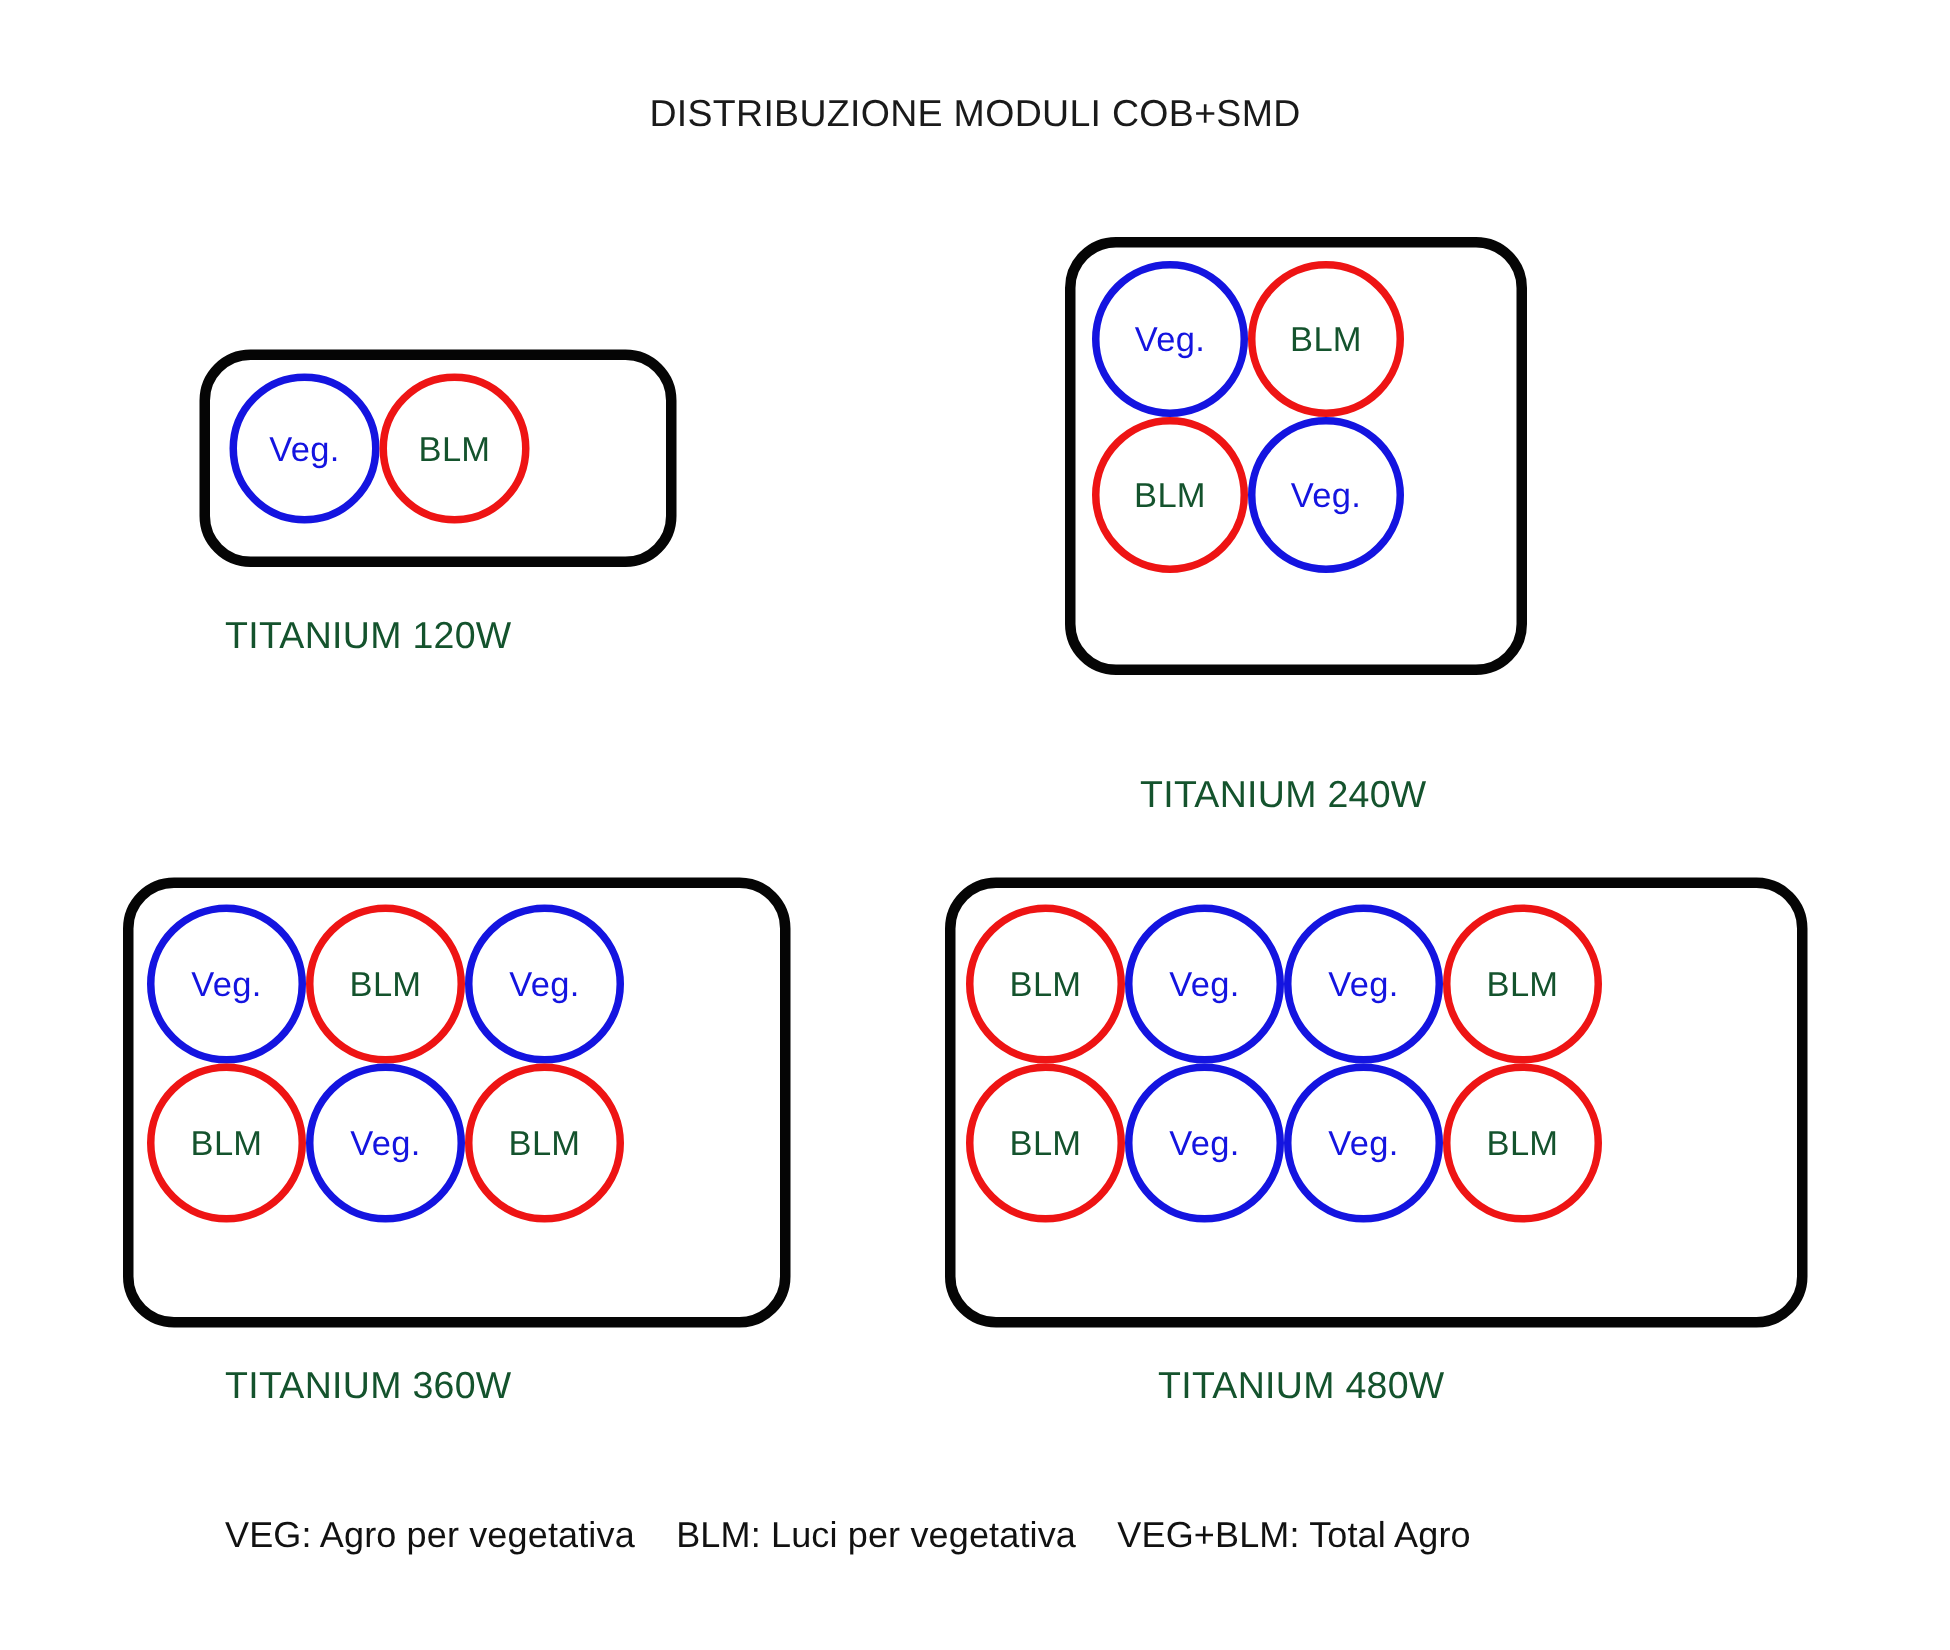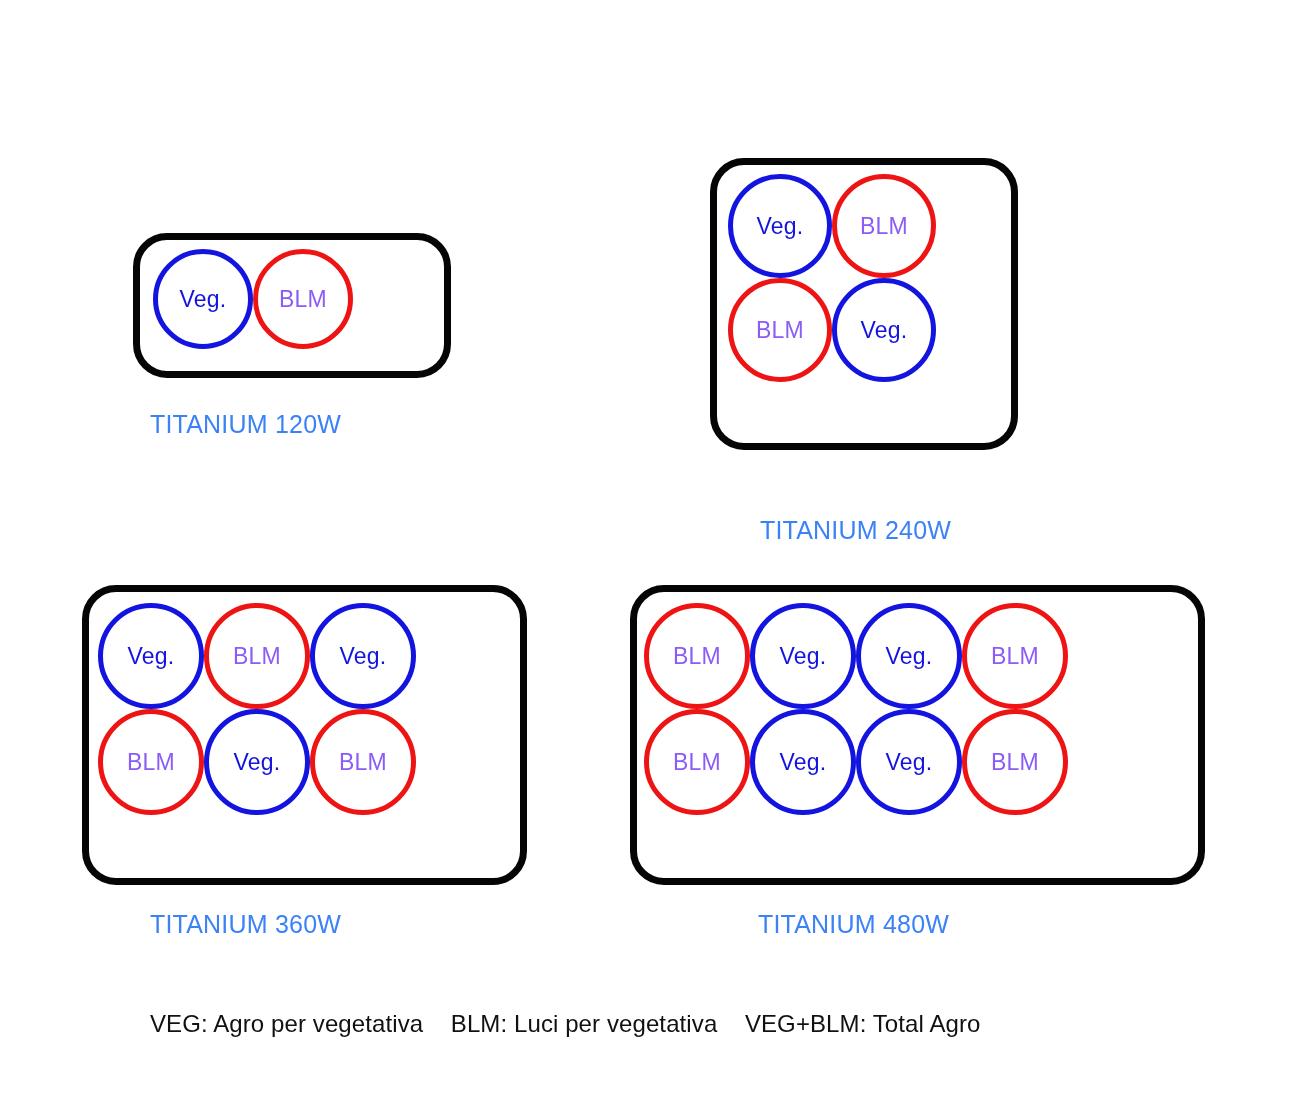--- a/index.html
+++ b/index.html
@@ -82,27 +82,27 @@
   }
 
   .module-label {
     font-size: 23px;
     font-weight: 400;
     line-height: 1;
     white-space: nowrap;
     letter-spacing: 0.2px;
   }
   .module-circle.veg .module-label { color: #1414e0; }
-  .module-circle.blm .module-label { color: #8b5cf6; }
+  .module-circle.blm .module-label { color: #14532d; }
 
   .panel-caption {
     position: absolute;
     font-size: 25px;
     font-weight: 400;
-    color: #3b82f6;
+    color: #14532d;
     white-space: nowrap;
     letter-spacing: 0.2px;
   }
 
   
   
   #panel-120w { left: 133px; top: 233px; }
   #panel-120w .panel-box { width: 318px; height: 145px; }
   #panel-120w .panel-grid {
     grid-template-columns: repeat(2, 1fr);
@@ -135,41 +135,42 @@
 
   
   #panel-480w { left: 630px; top: 585px; }
   #panel-480w .panel-box { width: 575px; height: 300px; }
   #panel-480w .panel-grid {
     grid-template-columns: repeat(4, 1fr);
     grid-template-rows: repeat(2, 1fr);
     padding: 18px 14px;
   }
   #panel-480w .module-circle { width: 106px; height: 106px; }
-  #panel-480w .panel-caption { left: 128px; top: 325px; }
+  #panel-480w .panel-caption { left: 142px; top: 325px; }
 
   
   .legend-line {
     position: absolute;
     left: 150px;
     top: 1010px;
     font-size: 24px;
     font-weight: 400;
     color: #111111;
     white-space: nowrap;
     letter-spacing: 0.1px;
   }
   .legend-part { display: inline; }
   .legend-gap { display: inline-block; width: 14px; }
 </style>
 </head>
 <body>
 
 <div id="diagram-root">
 
+  <div class="diagram-title">DISTRIBUZIONE MODULI COB+SMD</div>
 
   <div class="panel-group" id="panel-120w">
     <div class="panel-box"></div>
     <div class="panel-grid">
       <div class="module-circle veg">
         <span class="module-label">Veg.</span>
       </div>
       <div class="module-circle blm">
         <span class="module-label">BLM</span>
       </div>

